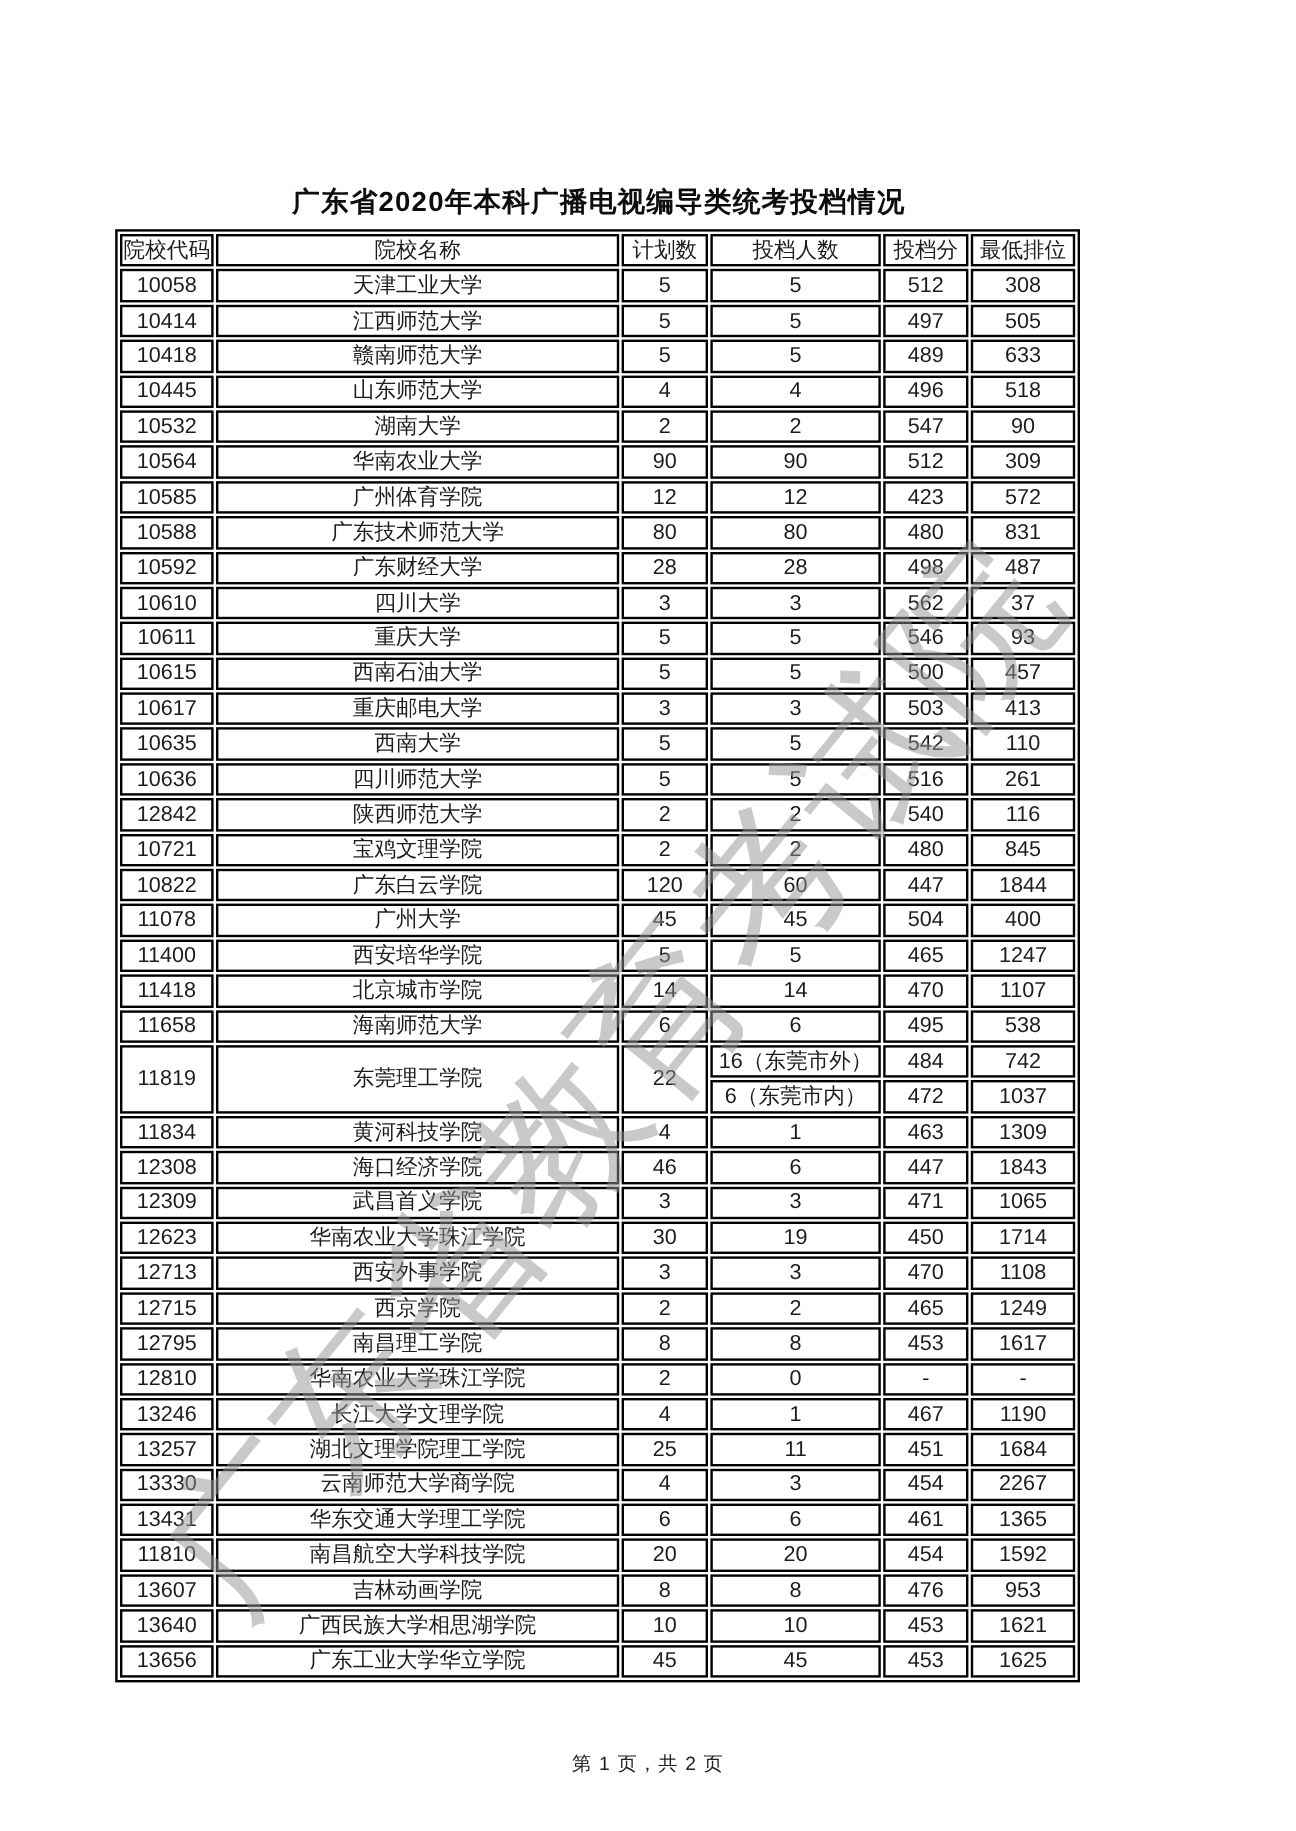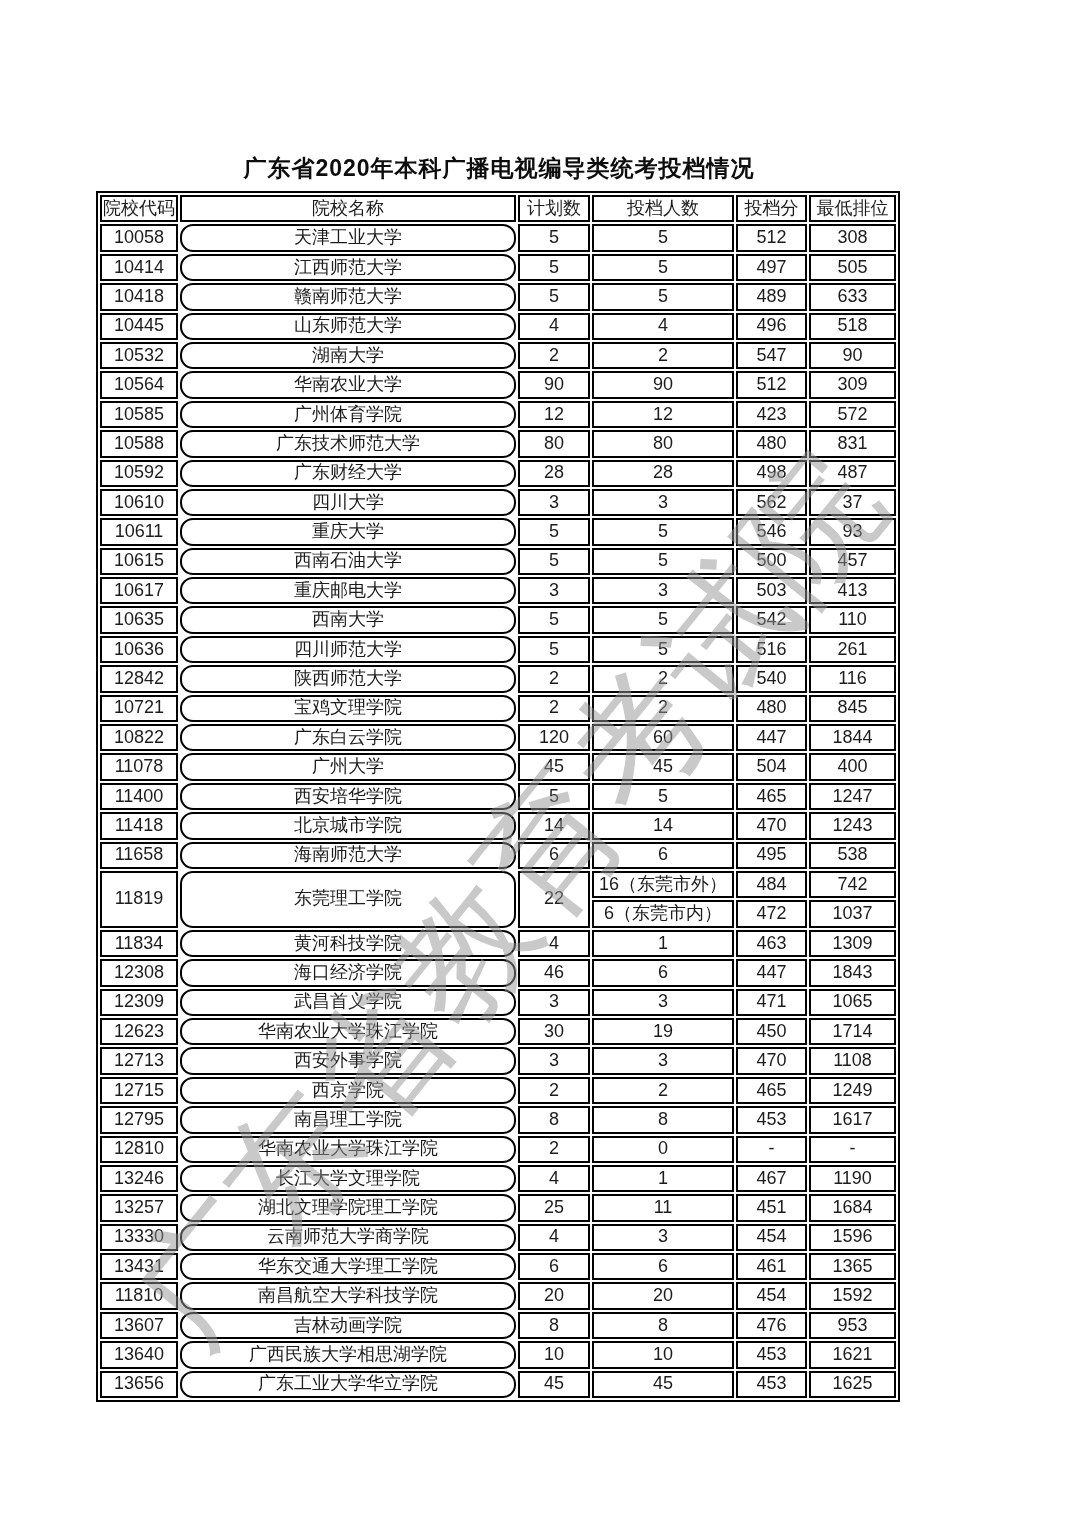--- a/index.html
+++ b/index.html
@@ -15,21 +15,21 @@
     position:absolute;left:96px;top:167px;width:666px;
     border-collapse:separate;border-spacing:2px;table-layout:fixed;
     border:2px solid #000;
   }
   table.t th, table.t td{
     border:2px solid #000;height:23.4px;padding:0;
     text-align:center;vertical-align:middle;
     font-size:18px;font-weight:normal;line-height:1.1;
     overflow:hidden;white-space:nowrap;background:transparent;
   }
-  td.name{font-size:19px;border-radius:13px;}
+  td.name{font-size:19px;}
   td.leftcell{text-align:left;padding-left:3px;font-size:17px;}
   .watermark{
     position:absolute;left:510px;top:875px;
     transform:translate(-50%,-50%) rotate(-51deg);
     font-size:135px;white-space:nowrap;letter-spacing:2px;
     color:rgba(148,148,148,0.5);pointer-events:none;z-index:5;
   }
   .footer{
     position:absolute;left:0;top:1436px;width:1080px;text-align:center;
     font-size:16px;color:#222222;letter-spacing:1px;
@@ -220,21 +220,21 @@
           <td>5</td>
           <td>465</td>
           <td>1247</td>
         </tr>
         <tr>
           <td>11418</td>
           <td class="name">北京城市学院</td>
           <td>14</td>
           <td>14</td>
           <td>470</td>
-          <td>1243</td>
+          <td>1107</td>
         </tr>
         <tr>
           <td>11658</td>
           <td class="name">海南师范大学</td>
           <td>6</td>
           <td>6</td>
           <td>495</td>
           <td>538</td>
         </tr>
         <tr>
@@ -329,21 +329,21 @@
           <td>11</td>
           <td>451</td>
           <td>1684</td>
         </tr>
         <tr>
           <td>13330</td>
           <td class="name">云南师范大学商学院</td>
           <td>4</td>
           <td>3</td>
           <td>454</td>
-          <td>1596</td>
+          <td>2267</td>
         </tr>
         <tr>
           <td>13431</td>
           <td class="name">华东交通大学理工学院</td>
           <td>6</td>
           <td>6</td>
           <td>461</td>
           <td>1365</td>
         </tr>
         <tr>
@@ -375,13 +375,14 @@
           <td class="name">广东工业大学华立学院</td>
           <td>45</td>
           <td>45</td>
           <td>453</td>
           <td>1625</td>
         </tr>
       </tbody>
   </table>
 
   <div class="watermark">广东省教育考试院</div>
+  <div class="footer">第 1 页，共 2 页</div>
 </div>
 
 </body></html>

